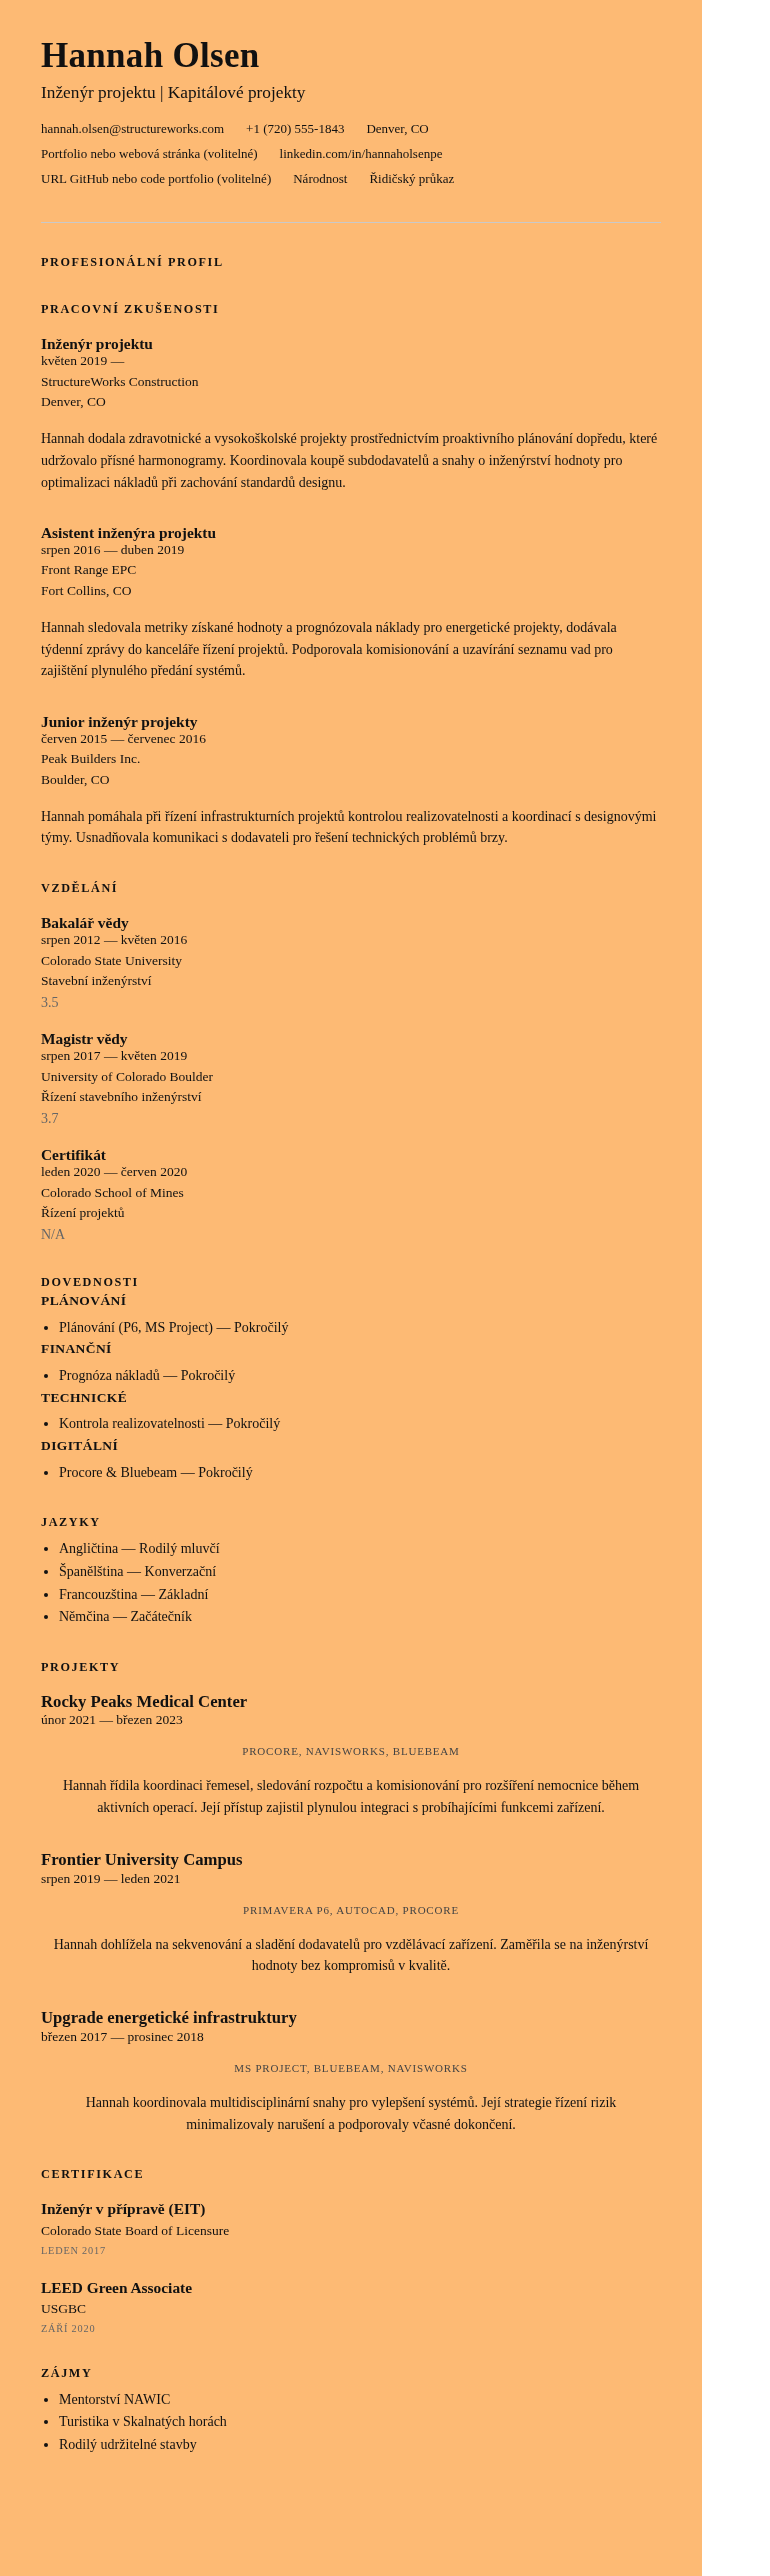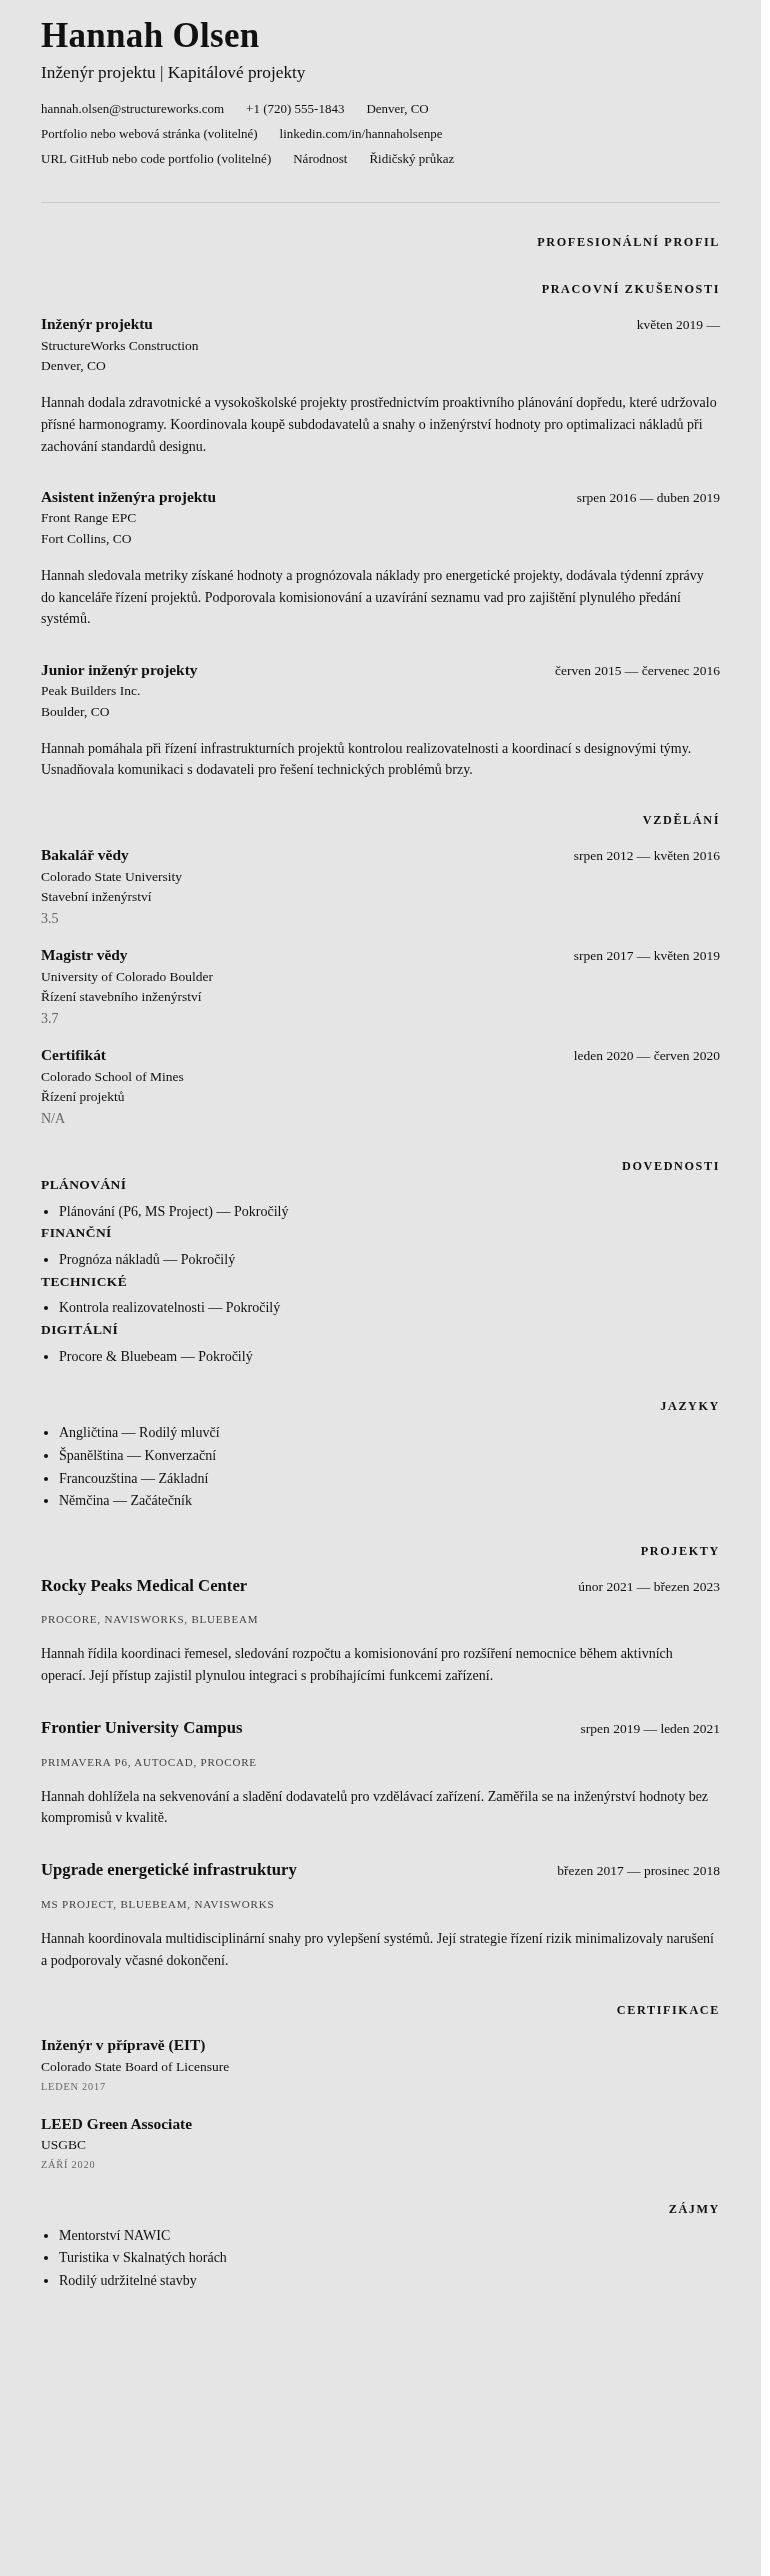--- a/index.html
+++ b/index.html
@@ -3,48 +3,48 @@
 <meta charset="utf-8">
 <style>
   * { margin:0; padding:0; box-sizing:border-box; }
   html, body { background:#ffffff; }
   body {
     width:771px;
     font-family:"Liberation Serif","DejaVu Serif",serif;
     color:#111111;
     -webkit-font-smoothing:antialiased;
   }
-  .page { width:761px; min-height:2576px; padding:17px 41px 51px 41px; background:#e5e5e5; }
+  .page { width:702px; min-height:2576px; padding:37px 41px 51px 41px; background:#fdba74; }
 
   
   .name { font-size:35px; font-weight:700; letter-spacing:0.3px; line-height:1.1; }
   .subtitle { font-size:17.3px; margin-top:7.7px; }
   .contact { margin-top:18px; }
   .contact-row { display:flex; flex-wrap:wrap; gap:22px; font-size:13px; margin-top:9px; }
   .contact-row:first-child { margin-top:0; }
   .divider { border:none; border-top:0.6px solid #c9c9c9; margin-top:35px; }
 
   
   .section { margin-top:32px; }
   .section-heading {
     font-size:12.2px; font-weight:700; letter-spacing:1.6px;
-    text-transform:uppercase; color:#111;text-align:right;
+    text-transform:uppercase; color:#111;
   }
   .profile-text { font-size:14.8px; line-height:1.55; margin-top:14px; }
 
   
   .entry { margin-top:16.7px; }
-  .entry-head { display:flex; justify-content:space-between; align-items:baseline; }
+  .entry-head { display:flex; justify-content:space-between; align-items:baseline;flex-direction:column; }
   .entry-title { font-size:15.4px; font-weight:700; line-height:1.25; }
   .project-title { font-size:16.7px; }
   .entry-dates { font-size:13.5px; font-weight:400; white-space:nowrap; }
   .entry-sub { font-size:13.5px; margin-top:4.5px; }
   .entry-desc { font-size:14px; line-height:1.55; margin-top:18px; }
   .job { margin-bottom:29.5px; }
-  .project { margin-bottom:31px; }
+  .project { margin-bottom:31px;text-align:center; }
   .edu { margin-bottom:18px; }
   .cert { margin-bottom:22px; }
   .meta { font-size:14px; color:#666666; margin-top:5.8px; }
   .caps-meta { font-size:10.3px; color:#666666; letter-spacing:0.8px; text-transform:uppercase; margin-top:5.8px; }
   .tools { font-size:11px; color:#444444; letter-spacing:0.8px; text-transform:uppercase; margin-top:17px; }
 
   
   .skill-cat { margin-top:3px; }
   .skill-cat-name { font-size:13.5px; font-weight:700; letter-spacing:0.4px; }
 

